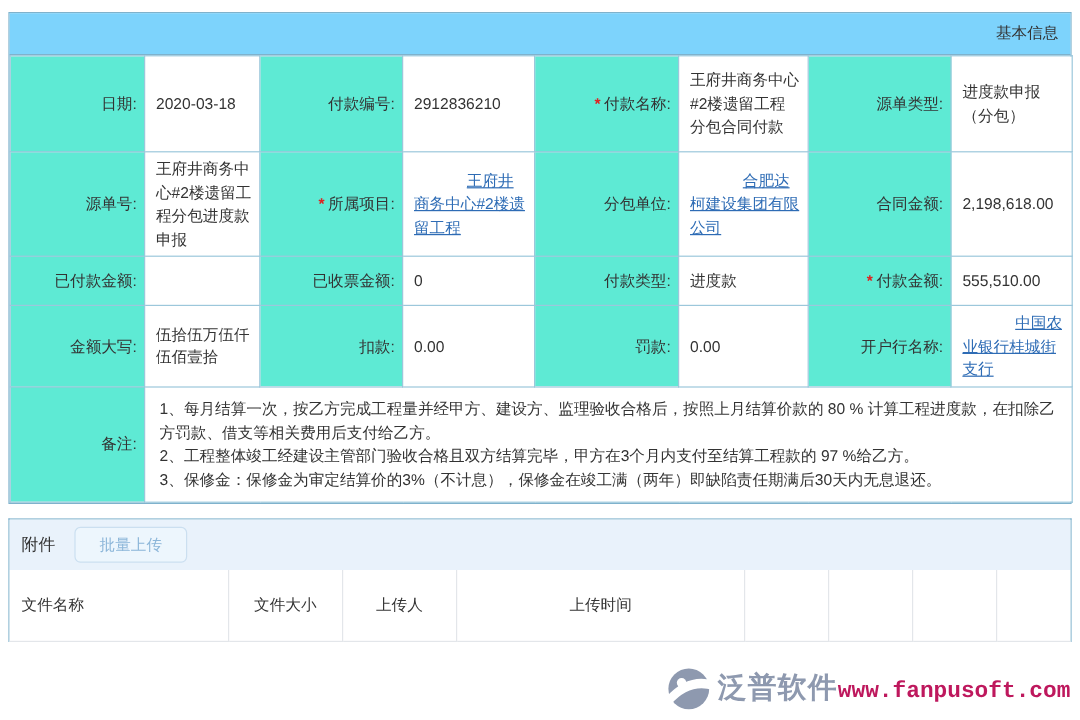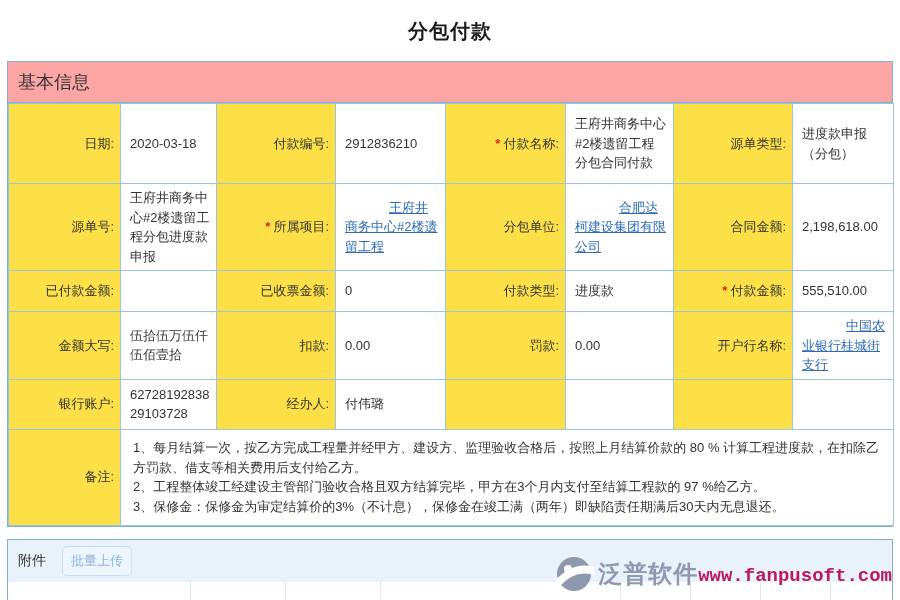--- a/index.html
+++ b/index.html
@@ -5,62 +5,61 @@
   * { box-sizing: border-box; margin: 0; padding: 0; }
   html, body { width: 900px; height: 600px; overflow: hidden; background: #ffffff; }
   body { font-family: "Liberation Sans", "DejaVu Sans", sans-serif; color: #333; position: relative; }
 
   .page { padding: 10px 7px 0 7px; }
 
   .page-title { text-align: center; font-size: 20px; font-weight: bold; color: #1b1b1b; padding: 8px 0 16px 0; letter-spacing: 1px; }
 
   
   .section { border: 1px solid #7fb2cc; }
-  .section-bar { background: #fca5a5; border-bottom: 1px solid #7fb2cc; padding: 8px 10px; font-size: 18px; color: #333; }
+  .section-bar { background: #7dd3fc; border-bottom: 1px solid #7fb2cc; padding: 8px 10px; font-size: 13px; color: #333; text-align: right; }
 
   table.form { width: 100%; border-collapse: collapse; table-layout: fixed; font-size: 13px; }
   table.form td { border: 1px solid #9cc7db; vertical-align: middle; line-height: 1.5; word-break: break-all; }
-  td.lbl { background: #fde047; text-align: right; padding: 4px 6px 4px 2px; color: #333; }
+  td.lbl { background: #5eead4; text-align: right; padding: 4px 6px 4px 2px; color: #333; }
   td.val { background: #ffffff; text-align: left; padding: 4px 6px 4px 9px; color: #333; }
   .req { color: #e02020; margin-right: 3px; font-weight: bold; }
   a.link { color: #2e6cb5; text-decoration: underline; cursor: pointer; margin-left: 44px; }
 
   tr.r1 { height: 80px; }
   tr.r2 { height: 86px; }
   tr.r3 { height: 41px; margin-left: 40px; }
   tr.r4 { height: 59px; }
   tr.r5 { height: 50px; }
   tr.r6 { height: 96px; }
   td.remark-cell { padding: 8px 12px; line-height: 1.6; }
 
   
   .attach { margin-top: 12px; border: 1px solid #7fb2cc; border-bottom: none; }
   .attach-bar { background: #e9f2fb; padding: 6px 10px; display: flex; align-items: center; }
   .attach-title { font-size: 14px; font-weight: normal; color: #333; }
-  .btn-upload { margin-left: 16px; background: #edf6fd; border: 1px solid #cbdff0; color: #8cb6d9; font-size: 13px; padding: 5px 8px; border-radius: 5px; cursor: pointer; font-family: inherit; }
+  .btn-upload { margin-left: 16px; background: #edf6fd; border: 1px solid #cbdff0; color: #8cb6d9; font-size: 13px; padding: 5px 20px; border-radius: 5px; cursor: pointer; font-family: inherit; }
 
   table.attach-table { width: 100%; border-collapse: collapse; table-layout: fixed; font-size: 13px; }
   table.attach-table td { border-right: 1px solid #e3e6ea; border-bottom: 1px solid #e3e6ea; height: 60px; padding: 6px 10px; vertical-align: middle; color: #333; background: #fff; }
   table.attach-table td:last-child { border-right: none; }
   td.ath-left { text-align: left; }
   td.ath-center { text-align: center; }
 
   
   .watermark { position: absolute; right: 8px; bottom: 6px; display: flex; align-items: center; z-index: 5; }
   .wm-logo { width: 40px; height: 40px; margin-right: 4px; }
   .wm-txt { display: flex; flex-direction: row; align-items: flex-end; }
   .wm-brand { font-size: 24px; font-weight: bold; color: #8e99af; line-height: 1.05; letter-spacing: 1px; }
   .wm-url { font-size: 19px; font-weight: bold; color: #be185d; font-family: Liberation Mono, monospace; }
 </style>
 </head>
 <body>
 
 <div class="page">
 
-  <div class="page-title">分包付款</div>
 
   <div class="section">
     <div class="section-bar">基本信息</div>
 
     <table class="form">
       <colgroup>
         <col style="width:112px">
           <col style="width:96px">
         <col style="width:119px">
           <col style="width:110px">
@@ -102,30 +101,20 @@
       </tr>
       <tr class="r4">
         <td class="lbl">金额大写:</td>
         <td class="val">伍拾伍万伍仟伍佰壹拾</td>
         <td class="lbl">扣款:</td>
         <td class="val">0.00</td>
         <td class="lbl">罚款:</td>
         <td class="val">0.00</td>
         <td class="lbl">开户行名称:</td>
         <td class="val"><a class="link">中国农业银行桂城街支行</a></td>
-      </tr>
-      <tr class="r5">
-        <td class="lbl">银行账户:</td>
-        <td class="val">6272819283829103728</td>
-        <td class="lbl">经办人:</td>
-        <td class="val">付伟璐</td>
-        <td class="lbl"></td>
-        <td class="val"></td>
-        <td class="lbl"></td>
-        <td class="val"></td>
       </tr>
       <tr class="r6">
         <td class="lbl">备注:</td>
         <td class="val remark-cell" colspan="7">
           <div>1、每月结算一次，按乙方完成工程量并经甲方、建设方、监理验收合格后，按照上月结算价款的 80 % 计算工程进度款，在扣除乙方罚款、借支等相关费用后支付给乙方。</div>
           <div>2、工程整体竣工经建设主管部门验收合格且双方结算完毕，甲方在3个月内支付至结算工程款的 97  %给乙方。</div>
           <div>3、保修金：保修金为审定结算价的3%（不计息），保修金在竣工满（两年）即缺陷责任期满后30天内无息退还。</div>
         </td>
       </tr>
     </tbody>

